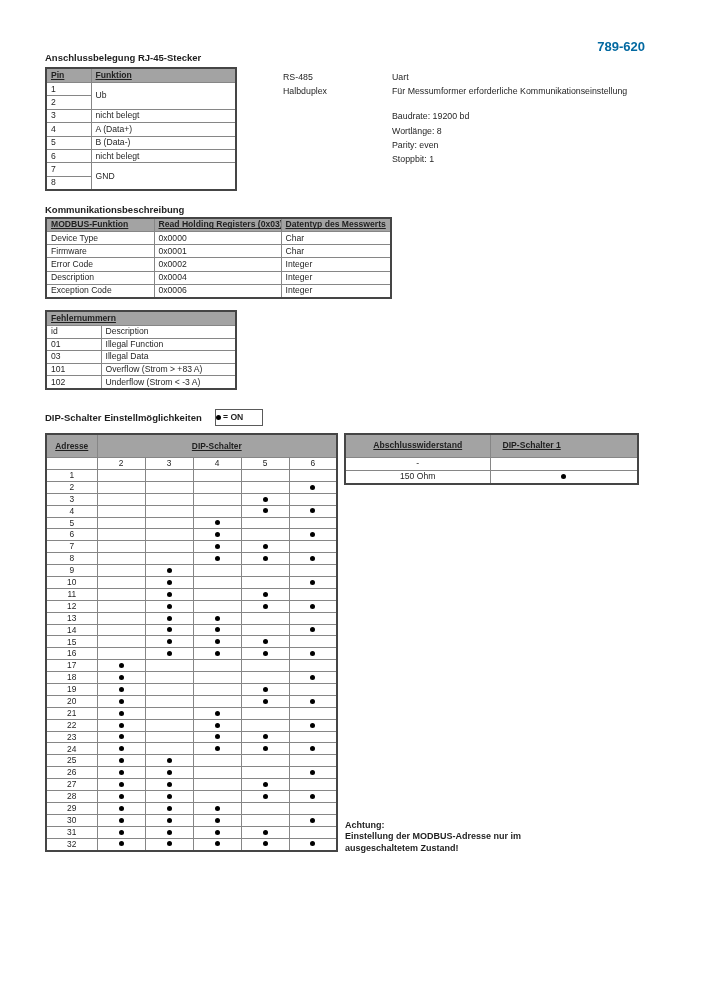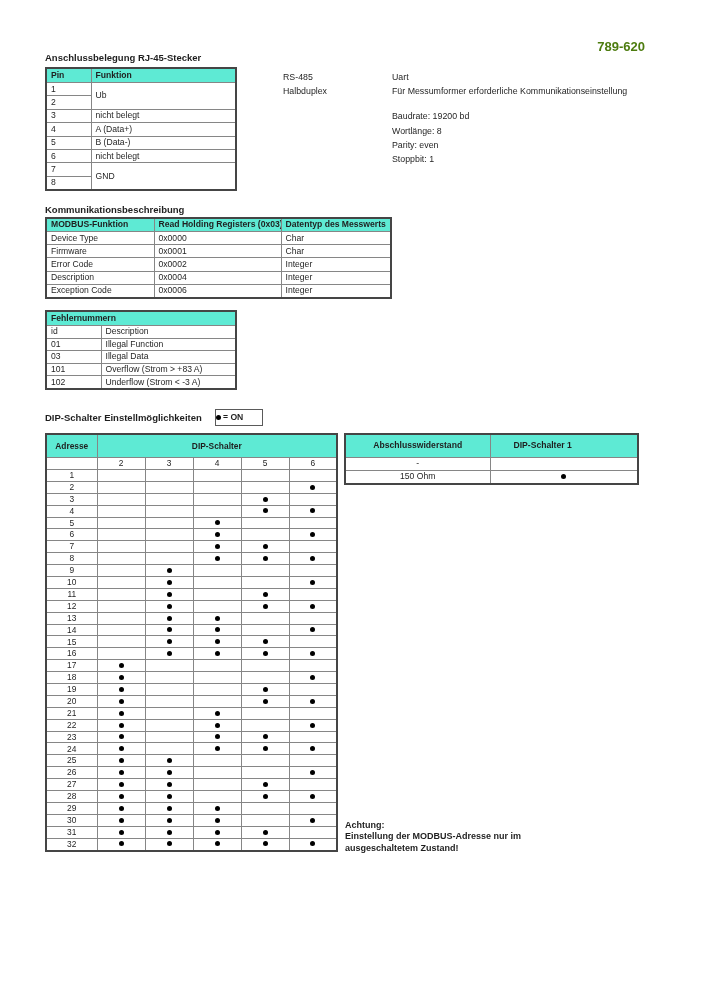--- a/index.html
+++ b/index.html
@@ -2,34 +2,34 @@
 <html><head>
 <meta charset="utf-8">
 <style>
   html, body { margin:0; padding:0; background:#ffffff; }
   .page {
     position:relative; width:707px; height:1000px; background:#ffffff;
     font-family:"Liberation Sans", sans-serif; color:#1f1f1f; overflow:hidden;
   }
   .doc-number {
     position:absolute; left:560px; top:39px; width:85px; text-align:right;
-    font-size:13px; font-weight:bold; color:#4d7c0f;
+    font-size:13px; font-weight:bold; color:#0369a1;
   }
   .sec-title { position:absolute; font-size:9.5px; font-weight:bold; white-space:nowrap; }
   .text-block { position:absolute; font-size:8.8px; line-height:14.2px; white-space:nowrap; }
   .text-block .bold { font-weight:normal; }
   .tbl {
     position:absolute; border-collapse:collapse; table-layout:fixed;
     font-size:8.6px; line-height:1.05; border:2px solid #454545;
   }
   .tbl td {
     border:1px solid #868686; padding:0 4px; white-space:nowrap;
     overflow:hidden; vertical-align:middle; height:12px;
   }
-  .tbl td.hd { background:#5eead4; font-weight:bold; }
+  .tbl td.hd { background:#a3a3a3; font-weight:bold;text-decoration:underline; }
   .tbl td.ctr { text-align:center; padding:0 1px; }
   #rj45-table td { height:12.4px; }
   #rj45-table tr.hrow td { height:13px; }
   #modbus-table td { height:12.2px; }
   #modbus-table tr.hrow td { height:12px; }
   #fehler-table td { height:11.6px; }
   #fehler-table tr.hrow td { height:13px;margin-left:40px; }
   #dip-table td { height:10.9px; font-size:8.4px; }
   #dip-table tr.hrow1 td { height:22px; }
   #dip-table tr.hrow2 td { height:11px; }
@@ -478,21 +478,21 @@
   </table>
 
   <table class="tbl" id="term-table" style="left:344px; top:433px; width:293px;">
     <colgroup>
         <col style="width:145px">
         <col style="width:148px">
       </colgroup>
     <tbody>
         <tr class="hrow1">
           <td class="hd ctr">Abschlusswiderstand</td>
-          <td class="hd" style="padding-left: 23px;">DIP-Schalter 1</td>
+          <td class="hd" style="padding-left: 12px;">DIP-Schalter 1</td>
         </tr>
         <tr>
           <td class="ctr">-</td>
           <td class="ctr"></td>
         </tr>
         <tr>
           <td class="ctr">150 Ohm</td>
           <td class="ctr"><span class="dot"></span></td>
         </tr>
       </tbody>

